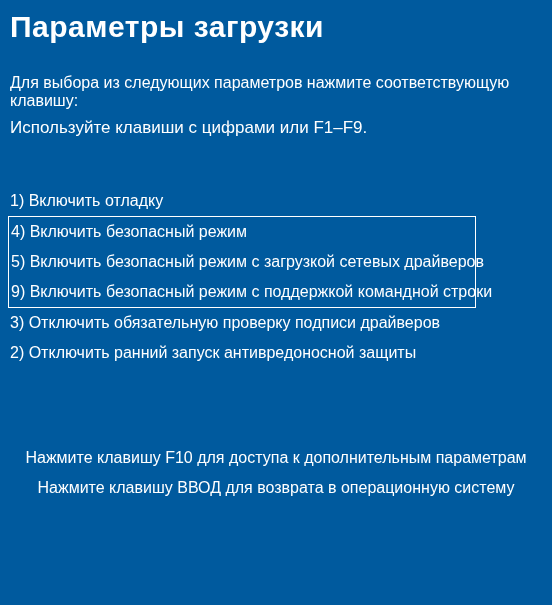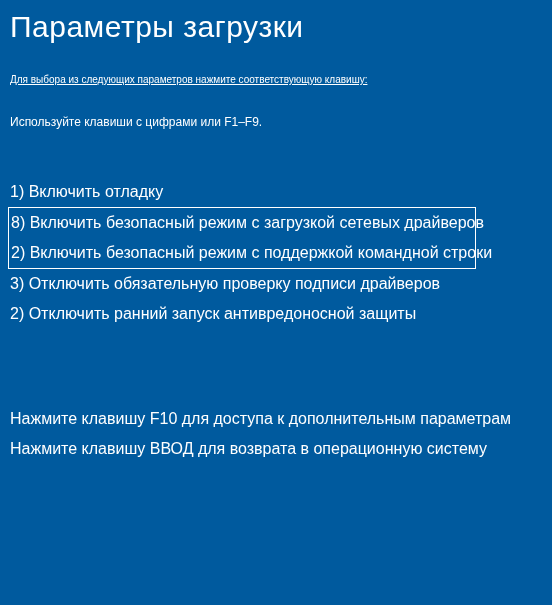--- a/index.html
+++ b/index.html
@@ -11,32 +11,31 @@
       width: 552px;
       height: 605px;
       background: #005a9e;
       color: #ffffff;
       font-family: "Segoe UI Light", "Segoe UI", Arial, sans-serif;
       padding: 10px 10px 10px 10px;
       overflow: hidden;
     }
     .title {
       font-size: 30px;
-      font-weight: 400;
+      font-weight: 700;
       margin-bottom: 30px;
       letter-spacing: 0.5px;
     }
     .subtitle {
-      font-size: 10px;
+      font-size: 16px;
       font-weight: 300;
-      margin-bottom: 30px;
-      text-decoration: underline;
+      margin-bottom: 8px;
     }
     .hint {
-      font-size: 12px;
+      font-size: 17px;
       font-weight: 300;
       margin-bottom: 48px;
     }
     .options {
       margin-bottom: 75px;
     }
     .option {
       font-size: 16px;
       font-weight: 300;
       line-height: 30px;
@@ -46,35 +45,37 @@
       border: 1px solid #ffffff;
       margin-left: -2px;
       padding-left: 2px;
       padding-right: 2px;
       width: 468px;
     }
     .footer-line {
       font-size: 16px;
       font-weight: 300;
       line-height: 30px;
+      text-align: center;
     }
   </style>
 </head>
 <body>
 
 <h1 class="title">Параметры загрузки</h1>
 
 <div class="subtitle">Для выбора из следующих параметров нажмите соответствующую клавишу:</div>
 
 <div class="hint">Используйте клавиши с цифрами или F1–F9.</div>
 
 <div class="options">
   <div class="option">1) Включить отладку</div>
   <div class="highlight-box">
-    <div class="option">8) Включить безопасный режим с загрузкой сетевых драйверов</div>
-    <div class="option">2) Включить безопасный режим с поддержкой командной строки</div>
+    <div class="option">4) Включить безопасный режим</div>
+    <div class="option">5) Включить безопасный режим с загрузкой сетевых драйверов</div>
+    <div class="option">9) Включить безопасный режим с поддержкой командной строки</div>
   </div>
   <div class="option">3) Отключить обязательную проверку подписи драйверов</div>
   <div class="option">2) Отключить ранний запуск антивредоносной защиты</div>
 </div>
 
 <div class="footer-line">Нажмите клавишу F10 для доступа к дополнительным параметрам</div>
 <div class="footer-line">Нажмите клавишу ВВОД для возврата в операционную систему</div>
 
 </body></html>

